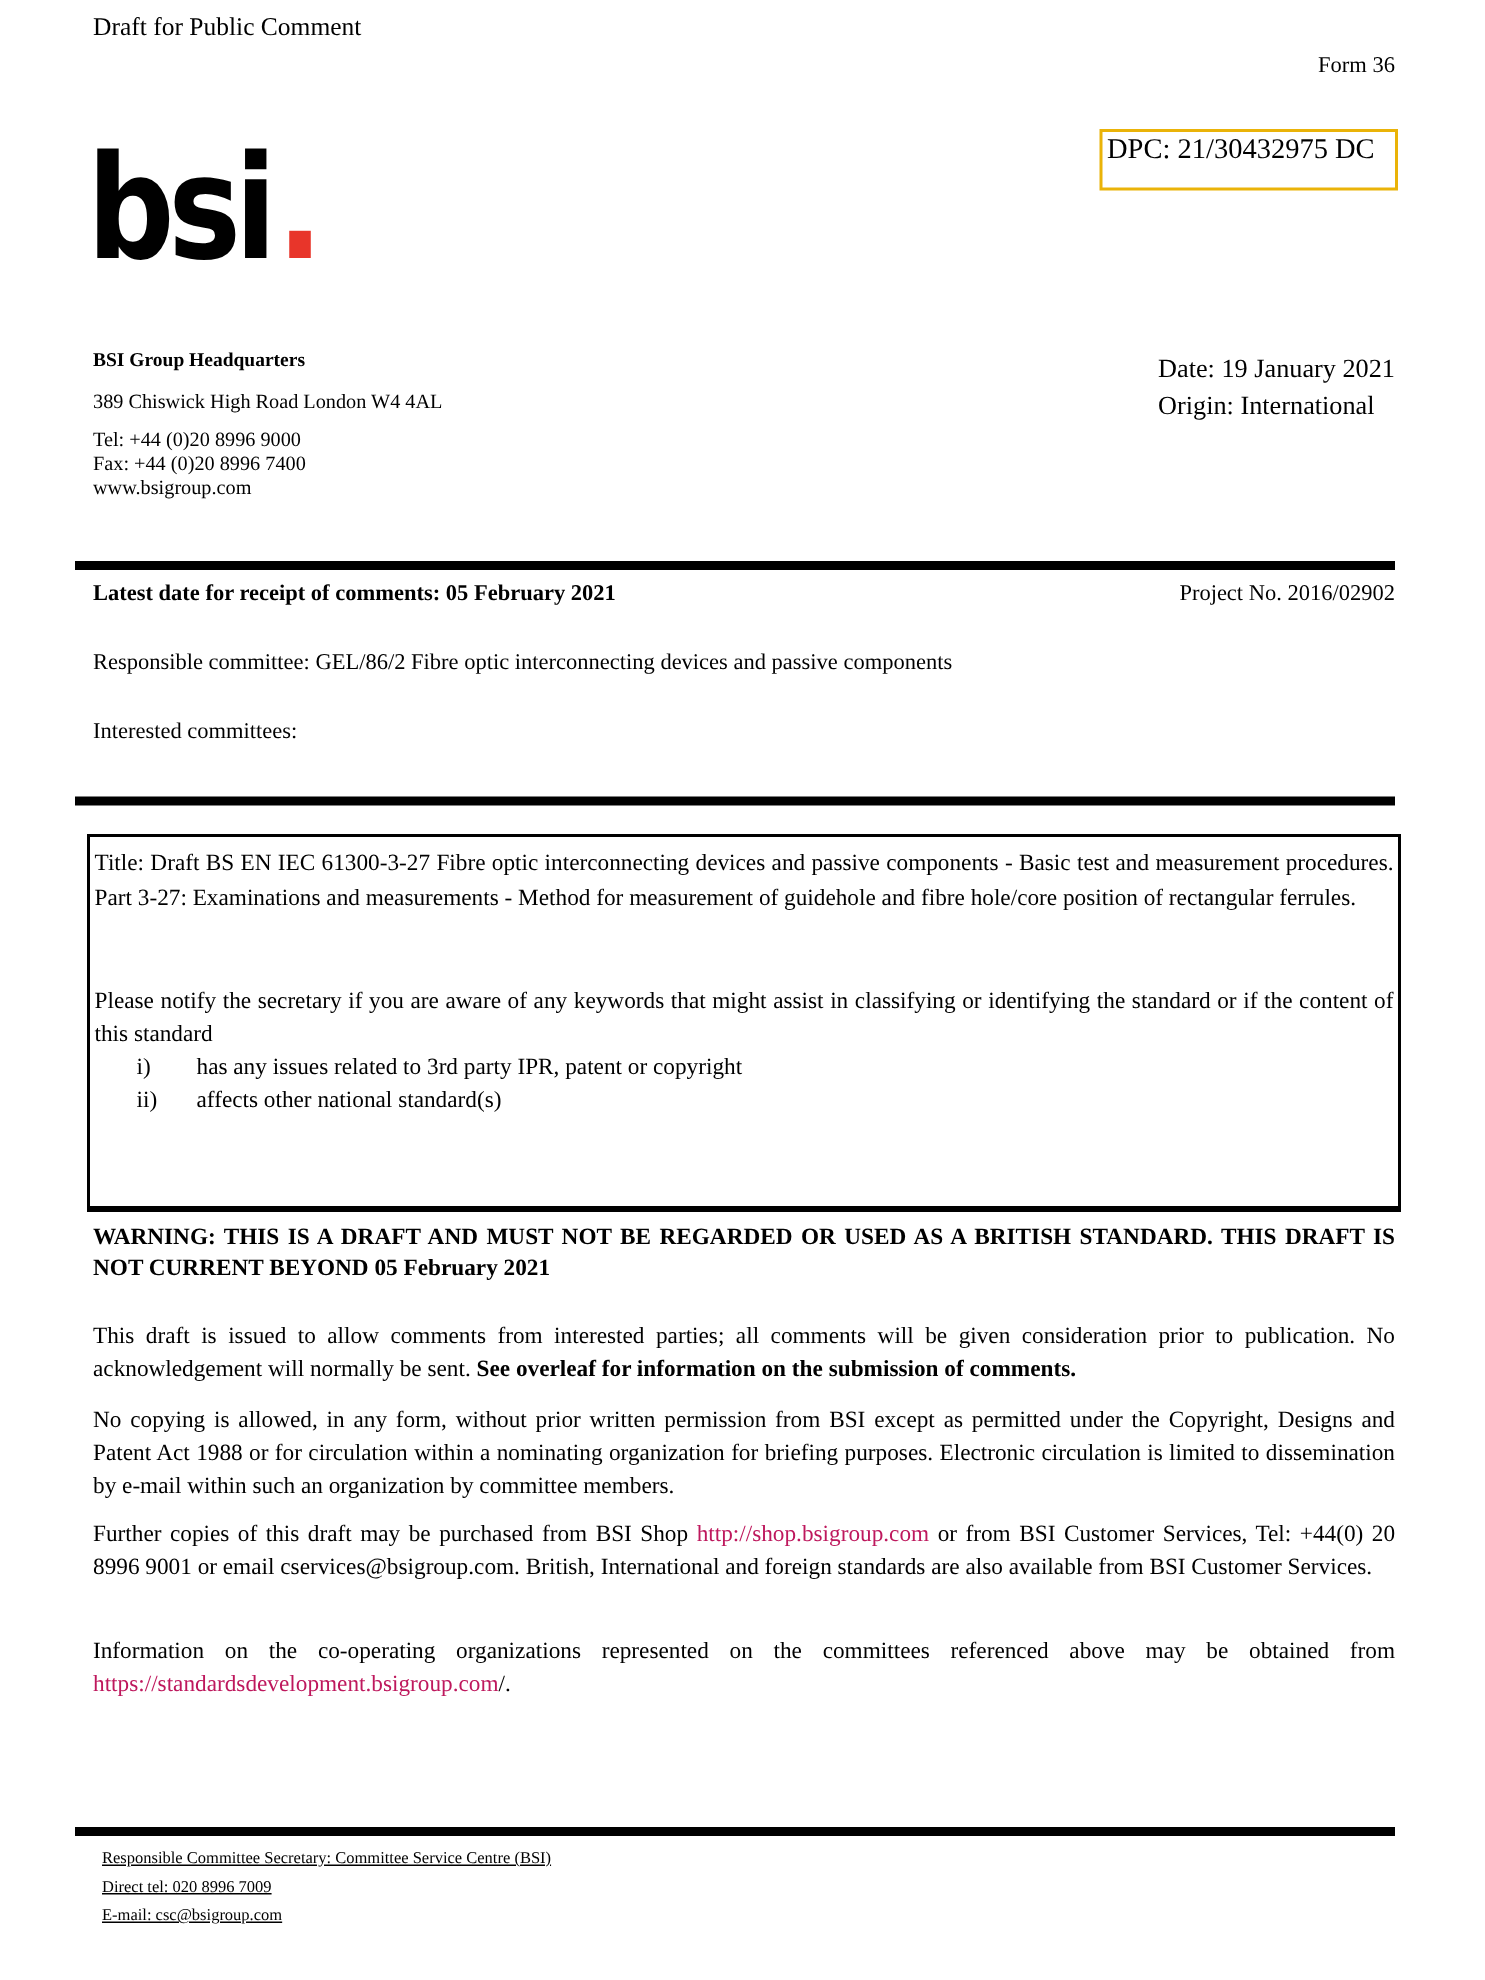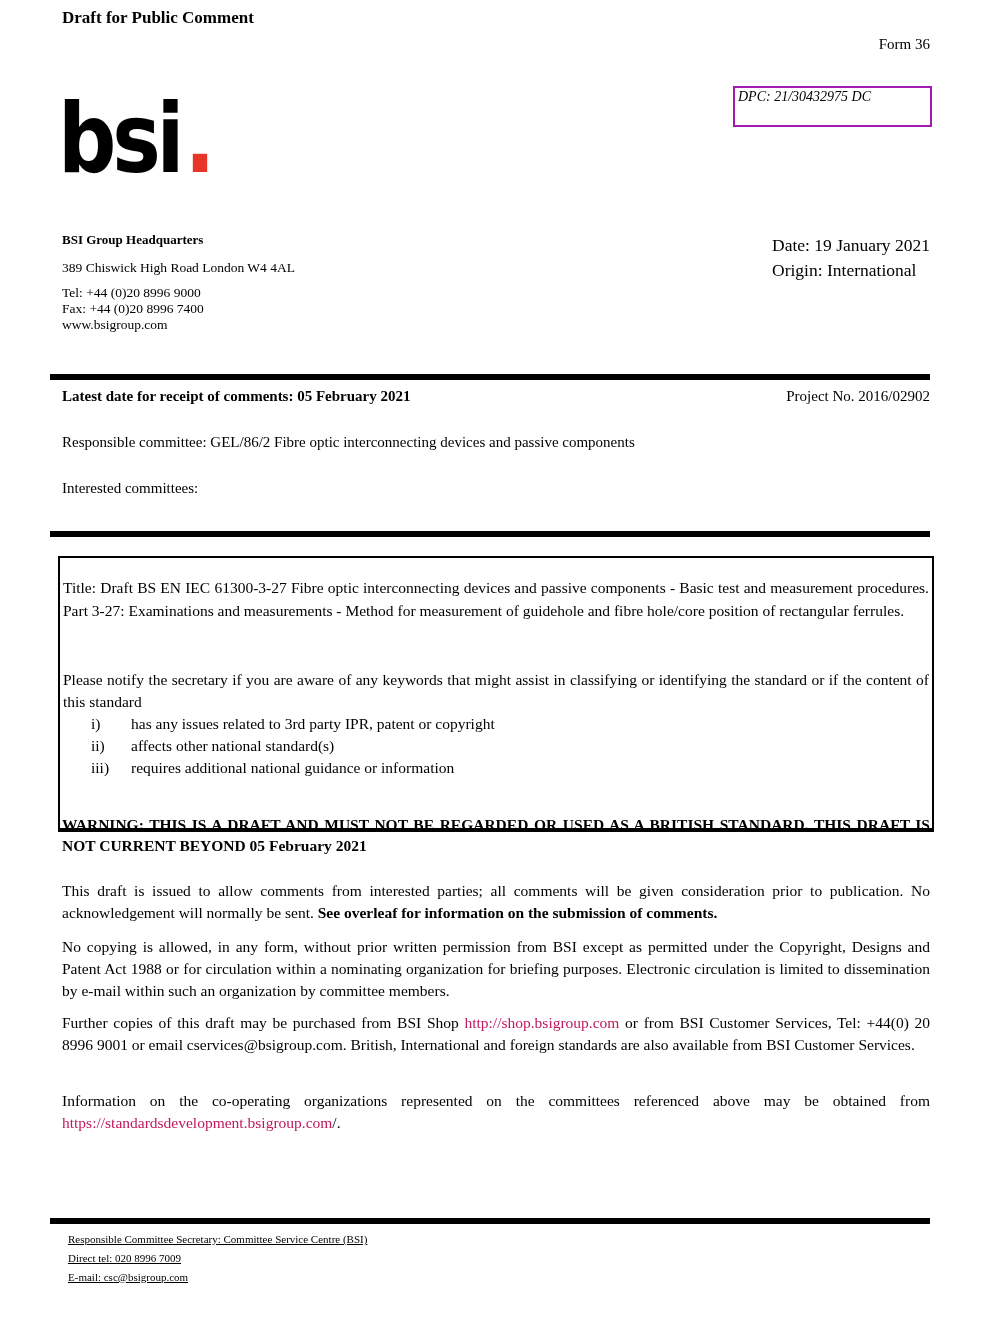--- a/index.html
+++ b/index.html
@@ -1,25 +1,25 @@
 <!DOCTYPE html>
 <html><head>
 <meta charset="utf-8">
 <style>
   html,body{margin:0;padding:0;background:#ffffff;}
   body{width:990px;height:1320px;font-family:"Liberation Serif","DejaVu Serif",serif;color:#000;}
   .page{position:relative;width:990px;height:1320px;overflow:hidden;background:#fff;}
 
   .abs{position:absolute;}
 
-  .header-title{left:62px;top:8px;font-size:17px;font-weight:bold;}
+  .header-title{left:62px;top:8px;font-size:17px;font-weight:normal;}
   .form-number{right:60px;top:36px;font-size:15px;}
 
-  .dpc-box{left:733px;top:86px;width:189px;height:35px;border:2px solid #a21caf;
-           padding:1px 3px;font-size:14px;white-space:nowrap;font-style:italic;}
+  .dpc-box{left:733px;top:86px;width:189px;height:35px;border:2px solid #eab308;
+           padding:1px 3px;font-size:19px;white-space:nowrap;}
 
   .logo{left:58px;top:94px;font-family:"DejaVu Sans","Liberation Sans",sans-serif;
         font-weight:bold;font-size:96px;line-height:90px;letter-spacing:-5px;
         transform:scaleX(0.85);transform-origin:0 0;white-space:nowrap;}
   .logo .dot{color:#e8352a;margin-left:5px;letter-spacing:0;}
 
   .hq{left:62px;top:232px;font-size:13.5px;line-height:16px;}
   .hq .hq-title{font-weight:bold;font-size:13px;margin-bottom:12px;}
   .hq .hq-addr{margin-bottom:9px;}
 
@@ -29,21 +29,21 @@
   .rule1{top:374px;}
   .rule2{top:531px;}
   .rule3{top:1218px;}
 
   .comments-row{left:62px;top:388px;width:868px;display:flex;justify-content:space-between;font-size:15px;}
   .comments-row .left{font-weight:bold;}
   .line-responsible{left:62px;top:434px;font-size:15px;}
   .line-interested{left:62px;top:480px;font-size:15px;}
 
   .title-box{left:58px;top:556px;width:866px;height:238px;border:2px solid #000;
-             border-bottom-width:4px;padding:16px 3px;font-size:15.5px;line-height:23px;}
+             border-bottom-width:4px;padding:4px 3px;font-size:15.5px;line-height:23px;}
   .title-box .box-title{text-align:justify;margin-top:2px;}
   .title-box .notify{text-align:justify;margin-top:47px;line-height:22px;}
   .kw-row{display:flex;line-height:22px;}
   .kw-marker{margin-left:28px;width:40px;flex:0 0 40px;}
 
   .para{left:62px;width:868px;font-size:15.5px;line-height:22px;text-align:justify;}
   .warning{top:814px;font-weight:bold;line-height:21px;}
   .p-issued{top:880px;}
   .p-nocopy{top:936px;}
   .p-copies{top:1012px;}
@@ -98,24 +98,20 @@
     <div class="box-title">Title: Draft BS EN IEC 61300-3-27 Fibre optic interconnecting devices and passive components - Basic test and measurement procedures. Part 3-27: Examinations and measurements - Method for measurement of guidehole and fibre hole/core position of rectangular ferrules.</div>
     <div class="notify">Please notify the secretary if you are aware of any keywords that might assist in classifying or identifying the standard or if the content of this standard</div>
     <div class="kw-row">
       <span class="kw-marker">i)</span>
       <span>has any issues related to 3rd party IPR, patent or copyright</span>
     </div>
     <div class="kw-row">
       <span class="kw-marker">ii)</span>
       <span>affects other national standard(s)</span>
     </div>
-    <div class="kw-row">
-      <span class="kw-marker">iii)</span>
-      <span>requires additional national guidance or information</span>
-    </div>
   </div>
 
   <div class="abs para warning">WARNING: THIS IS A DRAFT AND MUST NOT BE REGARDED OR USED AS A BRITISH STANDARD. THIS DRAFT IS NOT CURRENT BEYOND 05 February 2021</div>
 
   <div class="abs para p-issued">
     <span>This draft is issued to allow comments from interested parties; all comments will be given consideration prior to publication. No acknowledgement will normally be sent. </span><span class="bold">See overleaf for information on the submission of comments.</span>
   </div>
 
   <div class="abs para p-nocopy">No copying is allowed, in any form, without prior written permission from BSI except as permitted under the Copyright, Designs and Patent Act 1988 or for circulation within a nominating organization for briefing purposes. Electronic circulation is limited to dissemination by e-mail within such an organization by committee members.</div>
 

